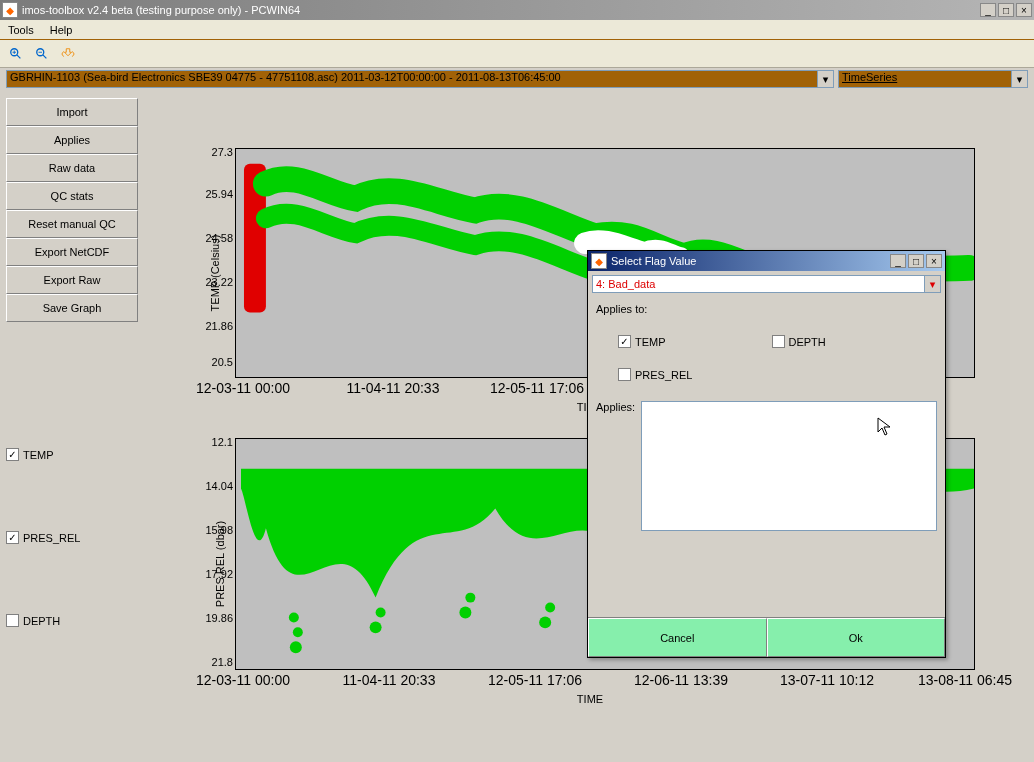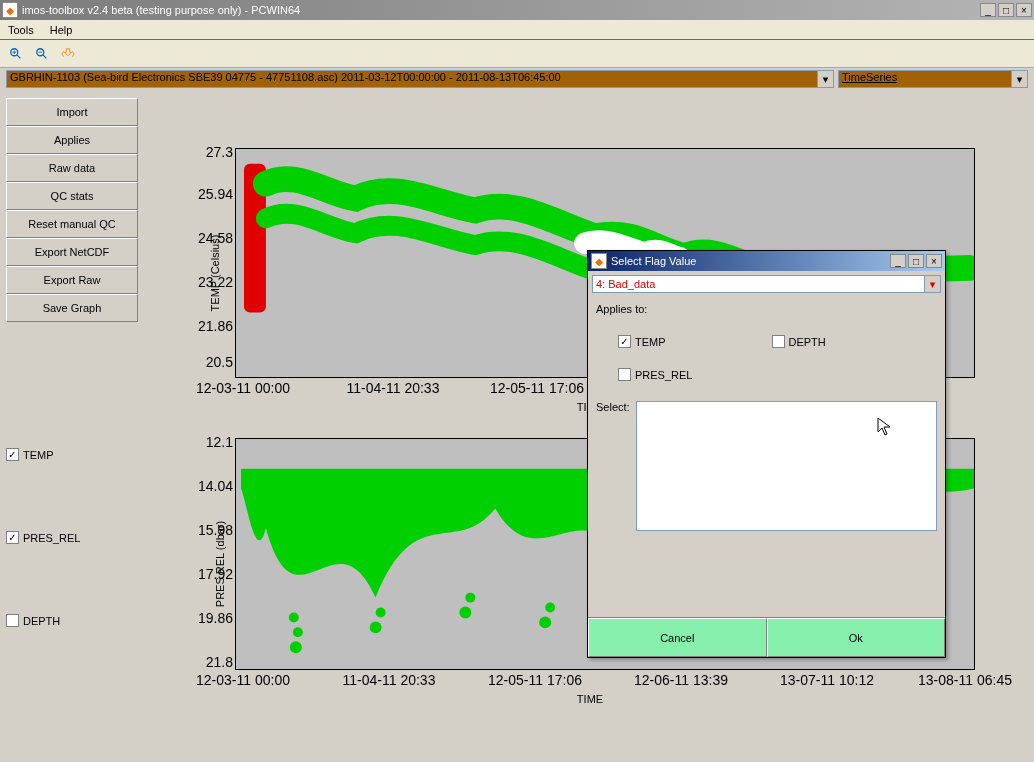--- a/index.html
+++ b/index.html
@@ -38,21 +38,21 @@
 .chkbox { width:13px; height:13px; background:#fff; border:1px solid #808080; display:flex;align-items:center;justify-content:center; font-size:10px;}
 
 
 .charts { position:absolute; left:150px; top:98px; right:6px; bottom:6px; background:#d4d0c8;}
 .chart { position:absolute; }
 .chart.temp { left:55px; top:40px; width:770px; height:270px; }
 .chart.pres { left:55px; top:330px; width:770px; height:272px; }
 .plotbg { position:absolute; left:30px; top:10px; right:0; bottom:30px; background:#bfbfbf; border:1px solid #000;}
 .ylabel { position:absolute; left:-28px; top:50%; transform:translateY(-50%) rotate(-90deg); transform-origin:center; white-space:nowrap;}
 .xlabel { position:absolute; left:50%; bottom:-5px; transform:translateX(-50%);}
-.ytick { position:absolute; right:calc(100% - 28px); text-align:right; font-size:14px; transform:translateY(-50%);}
+.ytick { position:absolute; right:calc(100% - 28px); text-align:right; font-size:11px; transform:translateY(-50%);}
 .xtick { position:absolute; bottom:12px; font-size:14px; transform:translateX(-50%); white-space:nowrap;}
 
 
 .dialog { position:absolute; left:587px; top:250px; width:359px; height:408px; background:#d4d0c8; border:1px solid #000; box-shadow: 2px 2px 4px rgba(0,0,0,0.3);}
 .dlgtitle { height:20px; background:linear-gradient(to right,#0a246a,#a6caf0); color:#fff; display:flex; align-items:center; padding:0 3px;}
 .dlgtitle .icon { width:16px; height:16px; background:#fff; margin-right:4px; border:1px solid #888;display:flex;align-items:center;justify-content:center;font-size:10px;color:#f60;}
 .dlgbody { padding:0;}
 .flagsel { margin:4px; height:18px; background:#fff; border:1px solid #7f9db9; color:#d00; display:flex; align-items:center; padding:0 3px; position:relative;}
 .flagsel .dd { position:absolute; right:0; top:0; bottom:0; width:16px; background:#d4d0c8; border-left:1px solid #7f9db9;display:flex;align-items:center;justify-content:center;}
 .applies { padding:6px 8px; }
@@ -236,21 +236,21 @@
       <div class="chkrow">
           <div class="chkbox"></div>
           <span>DEPTH</span>
         </div>
       <div class="chkrow">
           <div class="chkbox"></div>
           <span>PRES_REL</span>
         </div>
     </div>
     <div class="commentrow">
-      <span>Select:</span>
+      <span>Applies:</span>
       <div class="commentbox"></div>
     </div>
   </div>
   <div class="dlgbtns">
     <div class="dlgbtn">Cancel</div>
     <div class="dlgbtn">Ok</div>
   </div>
 </div>
 
 <div class="cursor">

